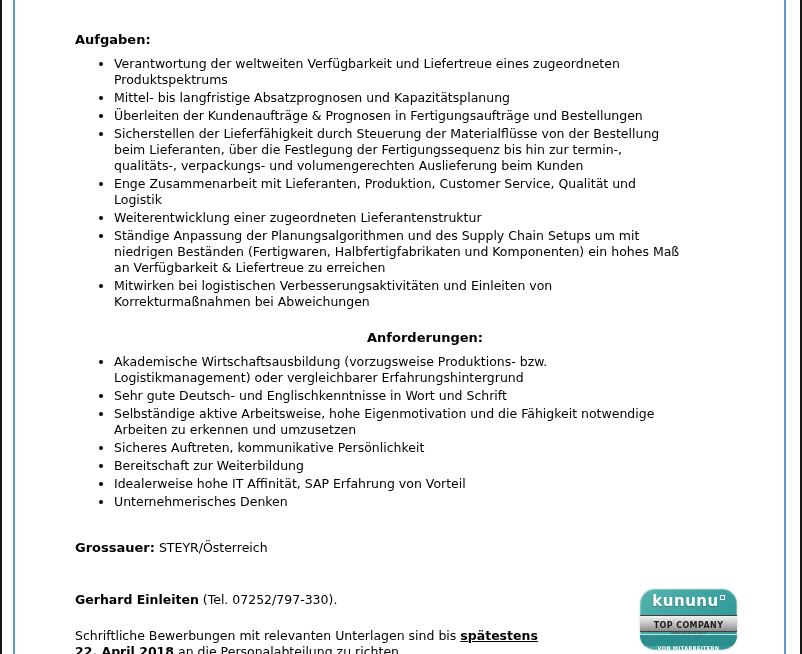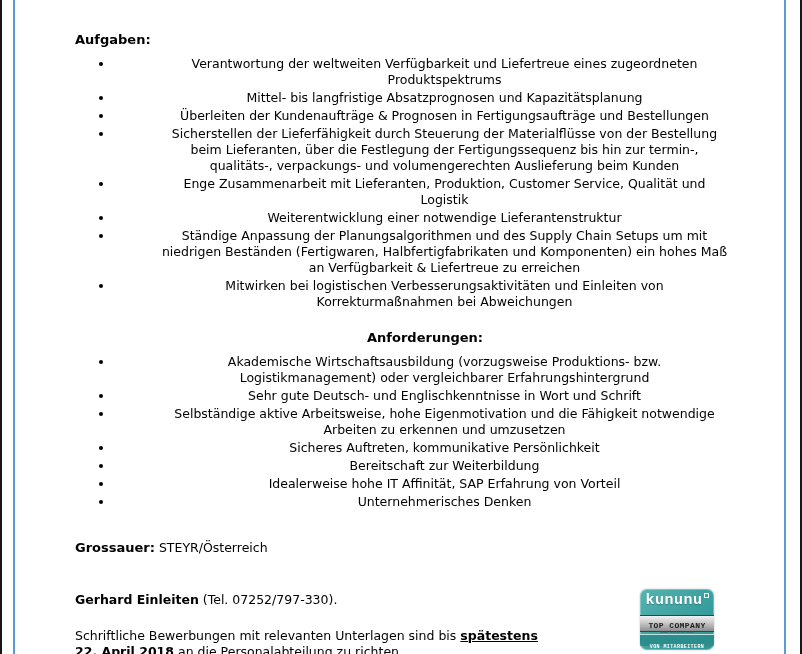--- a/index.html
+++ b/index.html
@@ -12,35 +12,35 @@
   .rule { position:absolute; top:0; bottom:0; width:2px; background:#5b9bd5; }
   .rule.left  { left:13px; }
   .rule.right { left:784px; }
 
   .content { position:absolute; left:75px; top:32px; width:700px; font-size:12.5px; line-height:16px; }
 
   .sec-heading { font-size:13px; font-weight:bold; }
   .sec-heading.req { margin-top:20px;text-align:center; }
 
   ul.bullets { margin-top:8px; padding-left:39px; list-style:disc; }
-  ul.bullets li { margin-bottom:2px; white-space:pre-line;text-align:center; }
+  ul.bullets li { margin-bottom:2px; white-space:pre-line; }
 
   .location { margin-top:30px; }
   .location b { font-size:13px; }
 
   .para { margin-top:20px; }
   .para b { font-weight:bold; }
   .emph { font-weight:bold; text-decoration:underline;text-align:center; }
 
   
-  .badge { position:absolute; left:640px; top:589px; width:74px; height:61px;
-           border-radius:7px; overflow:hidden;
+  .badge { position:absolute; left:640px; top:589px; width:97px; height:61px;
+           border-radius:15px; overflow:hidden;
            background:linear-gradient(135deg,#55b3ae 0%,#3aa0a0 55%,#2f9392 100%);
            box-shadow:inset 0 0 0 1px rgba(255,255,255,.3), 0 0 2px rgba(0,0,0,.25);
-           cursor:pointer;font-family:Liberation Mono, monospace; }
+           cursor:pointer; }
   .badge-brand { text-align:center; color:#fff; font-weight:bold; font-size:15px;
                  line-height:24px; height:26px; letter-spacing:.5px; text-shadow:0 1px 1px rgba(0,0,0,.25); }
   .badge-sq { display:inline-block; width:5px; height:5px; border:1px solid #fff;
               vertical-align:super; margin-left:1px; }
   .badge-band { background:linear-gradient(#f2f2f2 0%,#c9c9c9 45%,#8e8e8e 100%);
                 border-top:1px solid #3f3f3f; border-bottom:1px solid #3f3f3f;
                 text-align:center; height:17px; padding-top:5px; }
   .badge-band-title { font-size:8px; font-weight:bold; color:#1c1c1c; line-height:9px; letter-spacing:.4px; }
   .badge-band-url { font-size:4px; color:#4a4a4a; line-height:5px; }
   .badge-footer { margin-top:2px; height:12px; background:#2c8d8d; border-top:1px solid #bfe3e3;
@@ -61,21 +61,21 @@
   <ul class="bullets">
       <li>Verantwortung der weltweiten Verfügbarkeit und Liefertreue eines zugeordneten
 Produktspektrums</li>
       <li>Mittel- bis langfristige Absatzprognosen und Kapazitätsplanung</li>
       <li>Überleiten der Kundenaufträge &amp; Prognosen in Fertigungsaufträge und Bestellungen</li>
       <li>Sicherstellen der Lieferfähigkeit durch Steuerung der Materialflüsse von der Bestellung
 beim Lieferanten, über die Festlegung der Fertigungssequenz bis hin zur termin-,
 qualitäts-, verpackungs- und volumengerechten Auslieferung beim Kunden</li>
       <li>Enge Zusammenarbeit mit Lieferanten, Produktion, Customer Service, Qualität und
 Logistik</li>
-      <li>Weiterentwicklung einer notwendige Lieferantenstruktur</li>
+      <li>Weiterentwicklung einer zugeordneten Lieferantenstruktur</li>
       <li>Ständige Anpassung der Planungsalgorithmen und des Supply Chain Setups um mit
 niedrigen Beständen (Fertigwaren, Halbfertigfabrikaten und Komponenten) ein hohes Maß
 an Verfügbarkeit &amp; Liefertreue zu erreichen</li>
       <li>Mitwirken bei logistischen Verbesserungsaktivitäten und Einleiten von
 Korrekturmaßnahmen bei Abweichungen</li>
     </ul>
 
   <div class="sec-heading req">Anforderungen:</div>
   <ul class="bullets">
       <li>Akademische Wirtschaftsausbildung (vorzugsweise Produktions- bzw.

